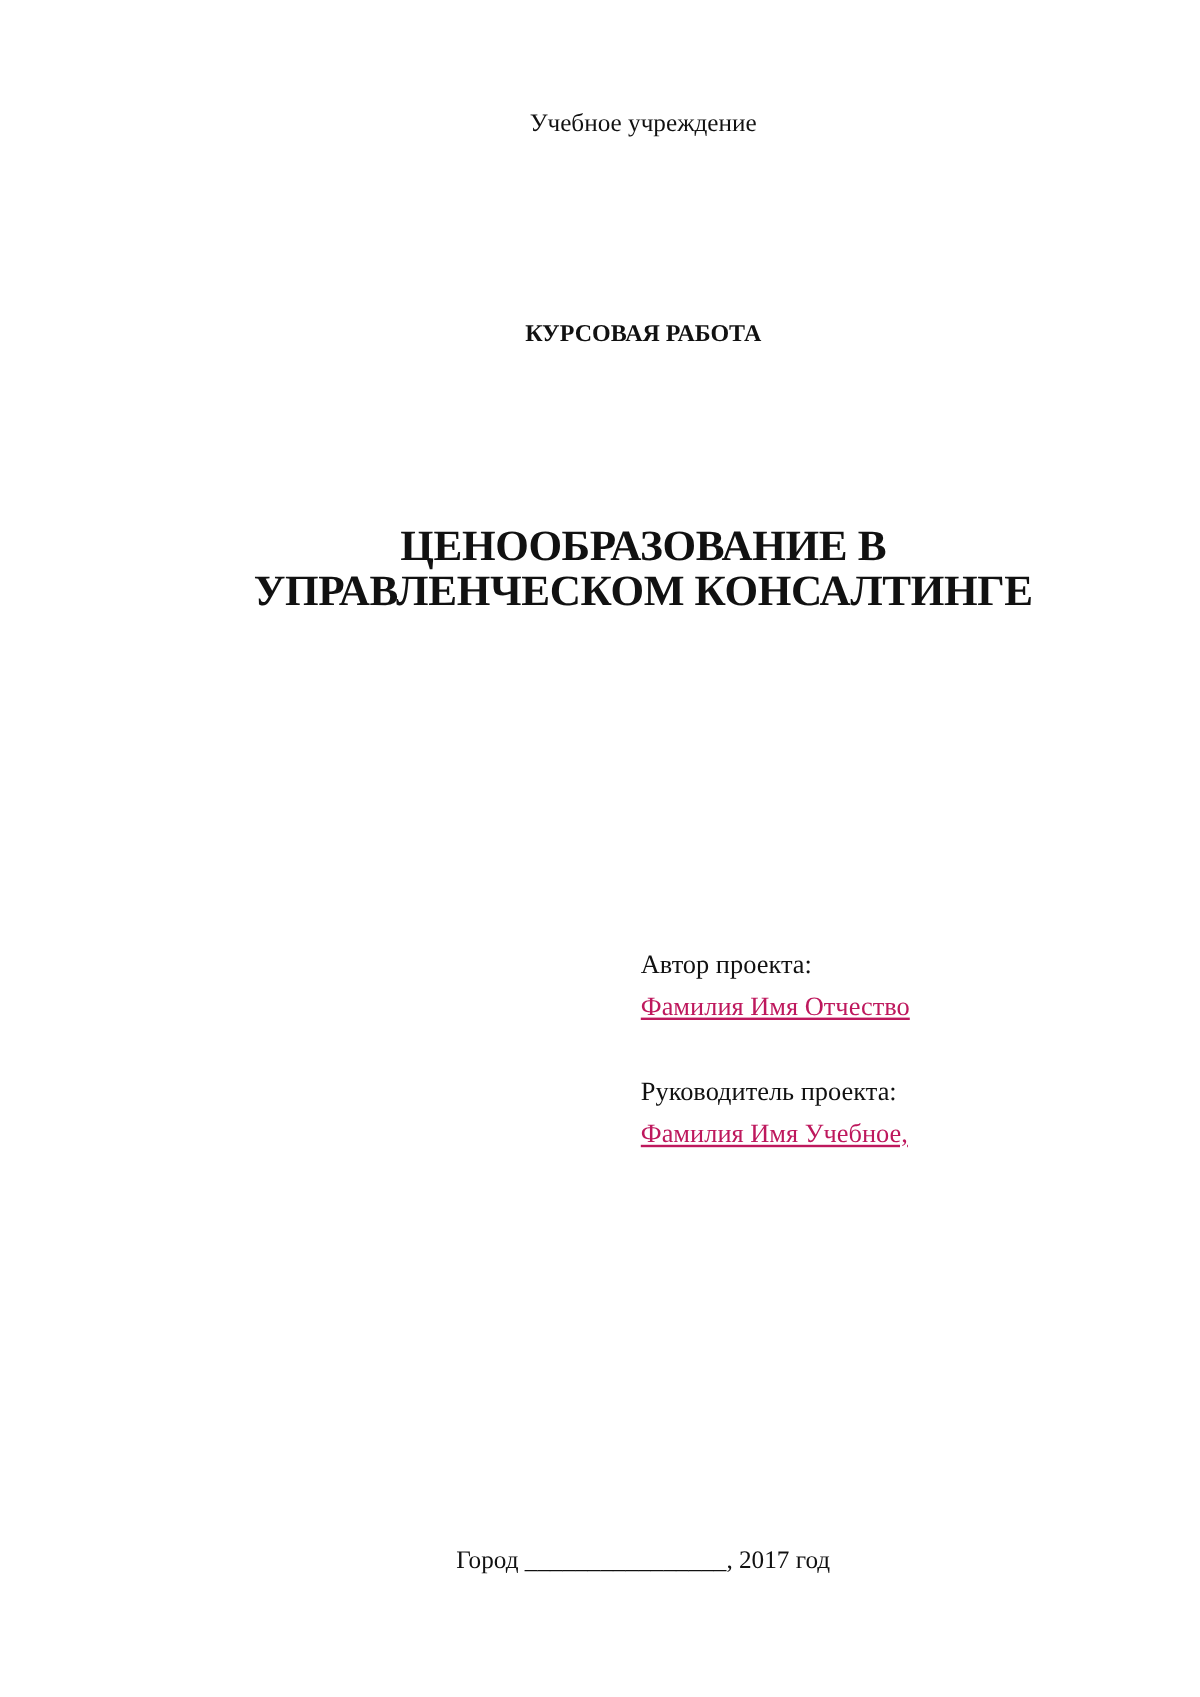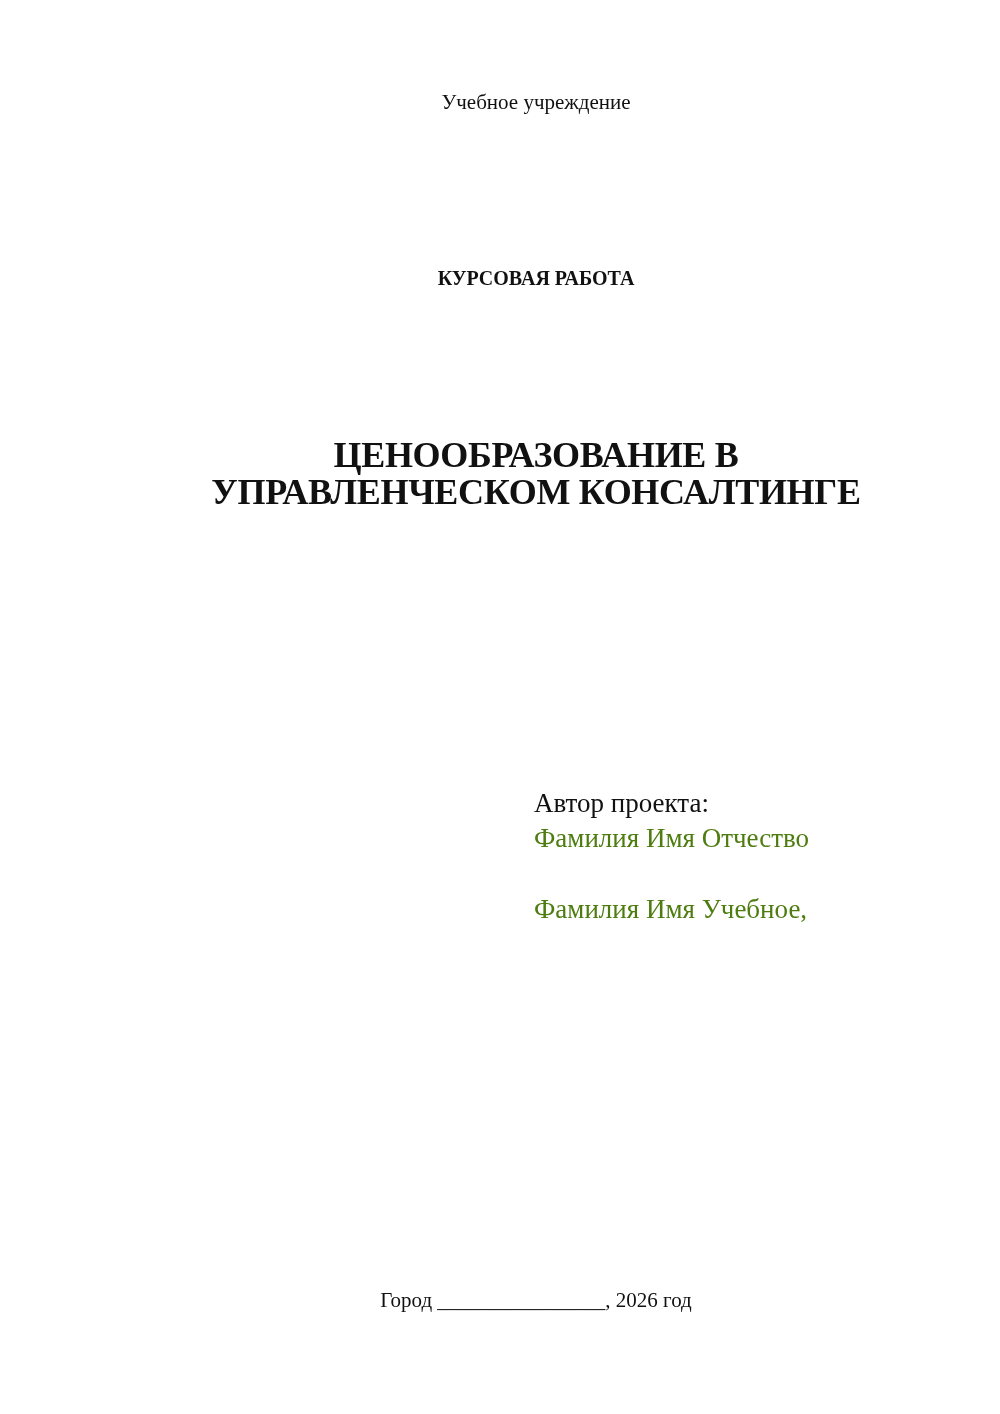--- a/index.html
+++ b/index.html
@@ -4,43 +4,44 @@
   <style>
     html, body { margin: 0; padding: 0; background: #ffffff; }
     body { width: 1000px; height: 1414px; position: relative; overflow: hidden;
            font-family: "Liberation Serif", "DejaVu Serif", serif; color: #111111; }
     .abs { position: absolute; }
     .institution { top: 90px; left: 0; width: 1072px; text-align: center; font-size: 21px; }
     .work-type { top: 267px; left: 0; width: 1072px; text-align: center; font-size: 20px; font-weight: bold; }
     .title { top: 437px; left: 0; width: 1072px; text-align: center; font-size: 36px; font-weight: bold;
              line-height: 37px; letter-spacing: -0.3px; }
     .title div { white-space: nowrap; }
-    .people { left: 534px; font-size: 27px; line-height: 35px; }
+    .people { left: 534px; font-size: 22px; line-height: 35px; }
     .author { top: 786px; }
     .supervisor { top: 892px; }
-    .placeholder { color: #4d7c0f; }
+    .placeholder { color: #be185d; text-decoration: underline; }
     .footer { top: 1288px; left: 0; width: 1072px; text-align: center; font-size: 21px; }
   </style>
 </head>
 <body>
 
 <div class="abs institution">Учебное учреждение</div>
 
 <div class="abs work-type">КУРСОВАЯ РАБОТА</div>
 
 <div class="abs title">
   <div>ЦЕНООБРАЗОВАНИЕ В</div>
   <div>УПРАВЛЕНЧЕСКОМ КОНСАЛТИНГЕ</div>
 </div>
 
 <div class="abs people author">
   <div>Автор проекта:</div>
   <div class="placeholder">Фамилия Имя Отчество</div>
 </div>
 
 <div class="abs people supervisor">
+  <div>Руководитель проекта:</div>
   <div class="placeholder">Фамилия Имя Учебное,</div>
 </div>
 
 <div class="abs footer">
   <span>Город</span>
-  <span>________________</span><span>, 2026 год</span>
+  <span>________________</span><span>, 2017 год</span>
 </div>
 
 </body></html>

